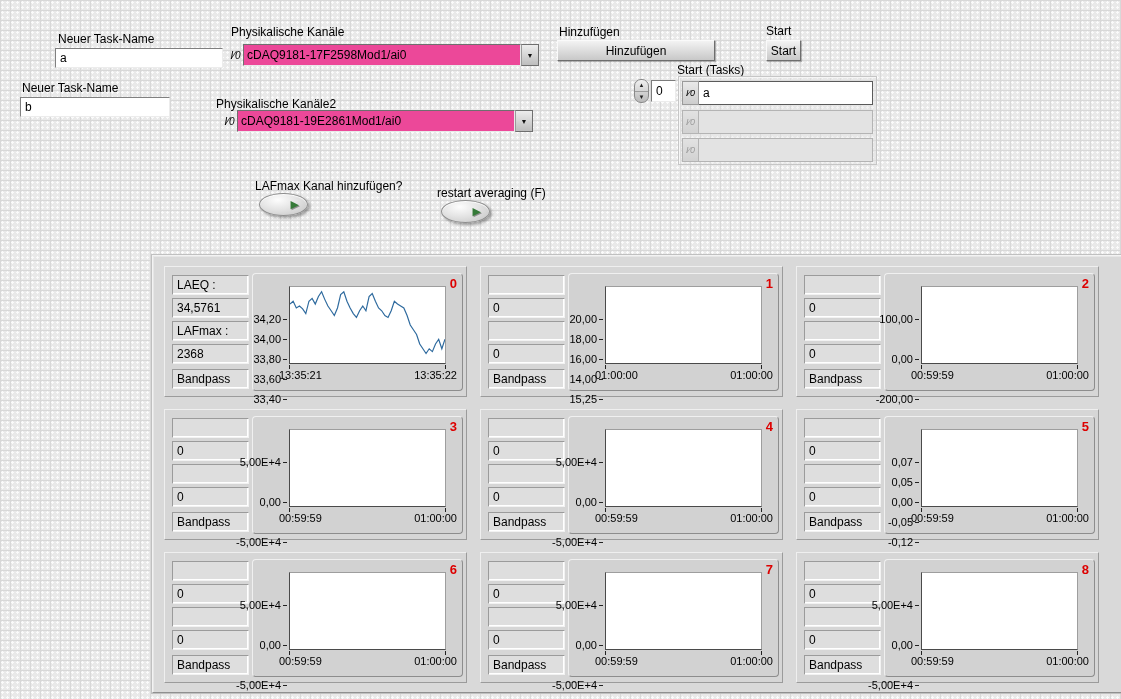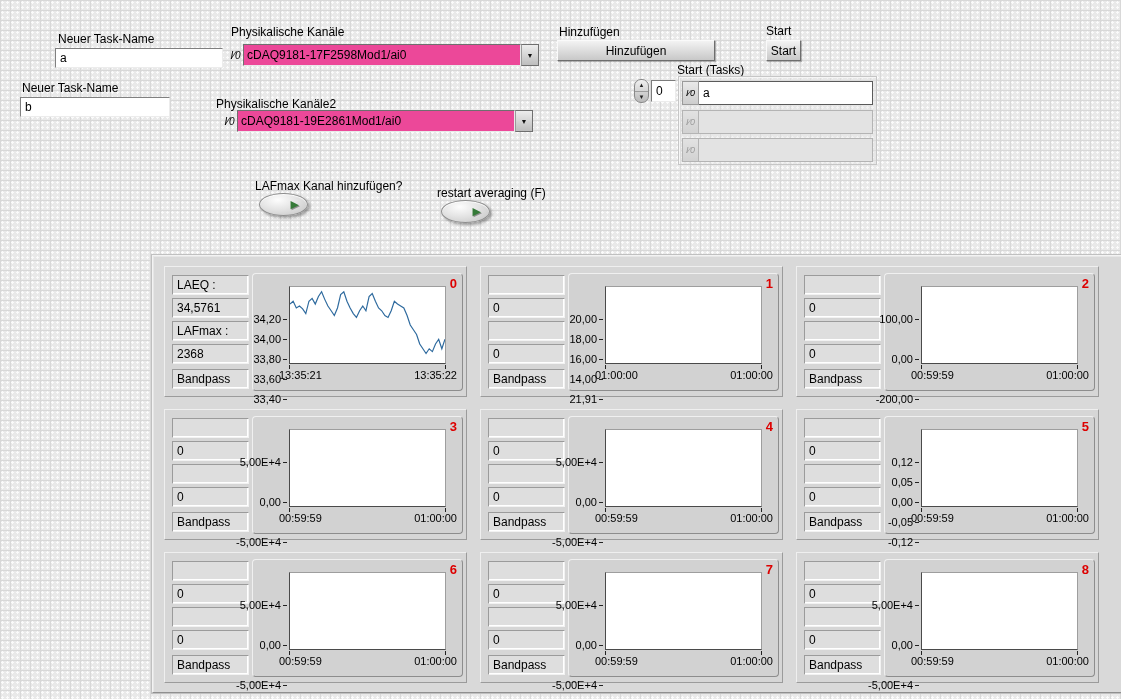--- a/index.html
+++ b/index.html
@@ -248,21 +248,21 @@
           </div>
         <div class="ytick">
             <span class="t">16,00</span>
             <span class="dash"></span>
           </div>
         <div class="ytick">
             <span class="t">14,00</span>
             <span class="dash"></span>
           </div>
         <div class="ytick">
-            <span class="t">21,91</span>
+            <span class="t">15,25</span>
             <span class="dash"></span>
           </div>
       </div>
       <div class="plot">
         <svg></svg>
         <div class="btick left"></div>
         <div class="btick right"></div>
       </div>
       <div class="xlabels">
         <span>01:00:00</span>
@@ -383,21 +383,21 @@
       <div class="lv-ind"></div>
       <div class="lv-ind">0</div>
       <div class="lv-ind"></div>
       <div class="lv-ind">0</div>
       <div class="lv-ind selector">Bandpass</div>
     </div>
     <div class="chart">
       <div class="chart-num" style="color: rgb(221, 0, 0);">5</div>
       <div class="yticks">
         <div class="ytick">
-            <span class="t">0,12</span>
+            <span class="t">0,07</span>
             <span class="dash"></span>
           </div>
         <div class="ytick">
             <span class="t">0,05</span>
             <span class="dash"></span>
           </div>
         <div class="ytick">
             <span class="t">0,00</span>
             <span class="dash"></span>
           </div>

